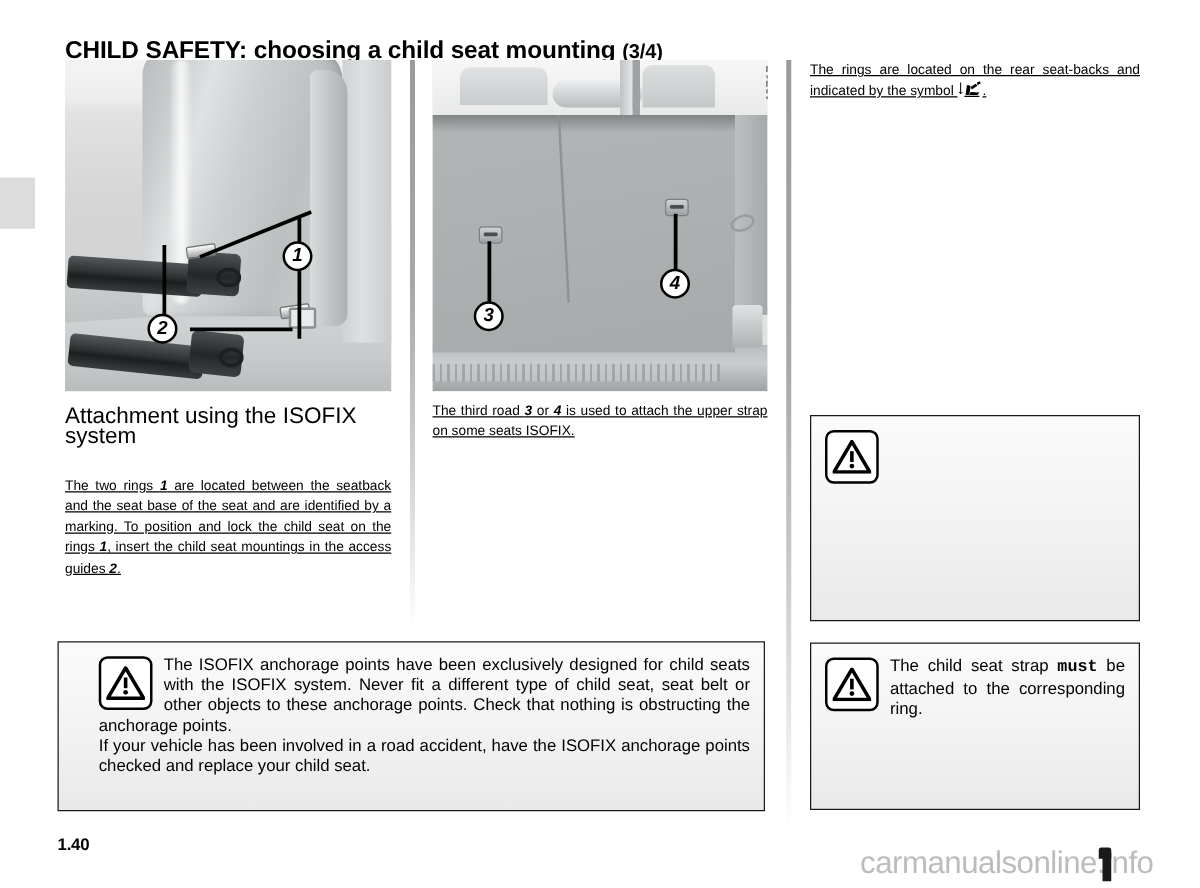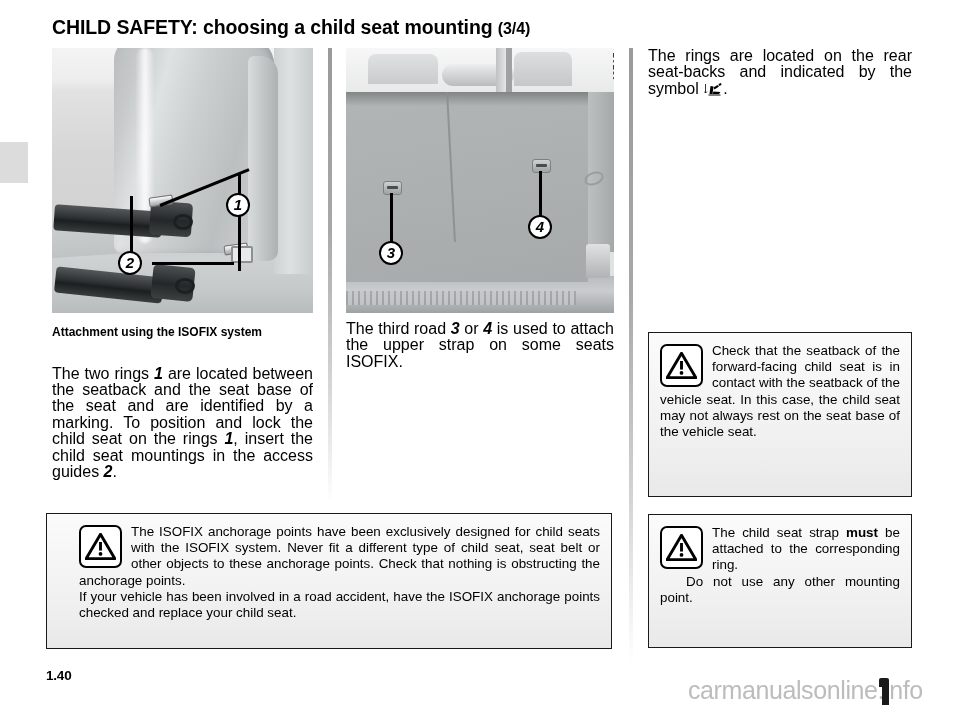--- a/index.html
+++ b/index.html
@@ -29,21 +29,21 @@
     top: 142px;
     width: 28px;
     height: 41px;
     background: #dcdcdc;
   }
 
   
   .doc-title {
     position: absolute;
     left: 52px;
-    top: 16px;
+    top: 29px;
     font-size: 19.5px;
     font-weight: bold;
     letter-spacing: -0.1px;
     white-space: nowrap;
   }
   .doc-title .sub {
     font-size: 16px;
     font-weight: bold;
   }
 
@@ -310,34 +310,35 @@
   }
   .leader {
     position: absolute;
     background: #000000;
     z-index: 4;
   }
 
   
   h2.sub-head {
     margin: 12px 0 0 0;
-    font-size: 12px;
-    font-weight: bold;
+    font-size: 18px;
+    font-weight: normal;
     line-height: 15.5px;
   }
   p.body {
     margin: 25px 0 0 0;
-    font-size: 16px;
+    font-size: 11px;
     line-height: 16.4px;
     text-align: justify;
     text-justify: inter-word;
+    text-decoration: underline;
   }
   p.body.first { margin-top: 8px; }
   .b { font-weight: bold; font-style: italic; }
-  .bold { font-weight: bold; }
+  .bold { font-weight: bold; font-family: Liberation Mono, monospace; }
 
   
   .seat-symbol {
     display: inline-block;
     width: 18px;
     height: 14px;
     vertical-align: -2px;
     margin: 0 1px;
   }
 
@@ -531,34 +532,32 @@
   </div>
 
   <div class="warn warn-right-1">
     <div class="warn-tri">
       <svg viewBox="0 0 34 30" width="31" height="27" aria-hidden="true">
         <path d="M17 1.5 L33 28.5 L1 28.5 Z" fill="none" stroke="#000" stroke-width="3.2" stroke-linejoin="round"></path>
         <rect x="15.4" y="10" width="3.2" height="9.5" fill="#000"></rect>
         <circle cx="17" cy="23.2" r="2.1" fill="#000"></circle>
       </svg>
     </div>
-    <p>Check that the seatback of the forward-facing child seat is in contact with the seatback of the vehicle seat. In this case, the child seat may not always rest on the seat base of the vehicle seat.</p>
     <div class="clear"></div>
   </div>
 
   <div class="warn warn-right-2">
     <div class="warn-tri">
       <svg viewBox="0 0 34 30" width="31" height="27" aria-hidden="true">
         <path d="M17 1.5 L33 28.5 L1 28.5 Z" fill="none" stroke="#000" stroke-width="3.2" stroke-linejoin="round"></path>
         <rect x="15.4" y="10" width="3.2" height="9.5" fill="#000"></rect>
         <circle cx="17" cy="23.2" r="2.1" fill="#000"></circle>
       </svg>
     </div>
     <p><span>The child seat strap </span><span class="bold">must</span><span> be attached to the corresponding ring.</span></p>
     <div class="clear"></div>
-    <p class="indent">Do not use any other mounting point.</p>
   </div>
 
   <div class="page-num">1.40</div>
   <div class="watermark">carmanualsonline.info</div>
   <div class="wm-cursor"></div>
 
 </div>
 
 </body></html>

